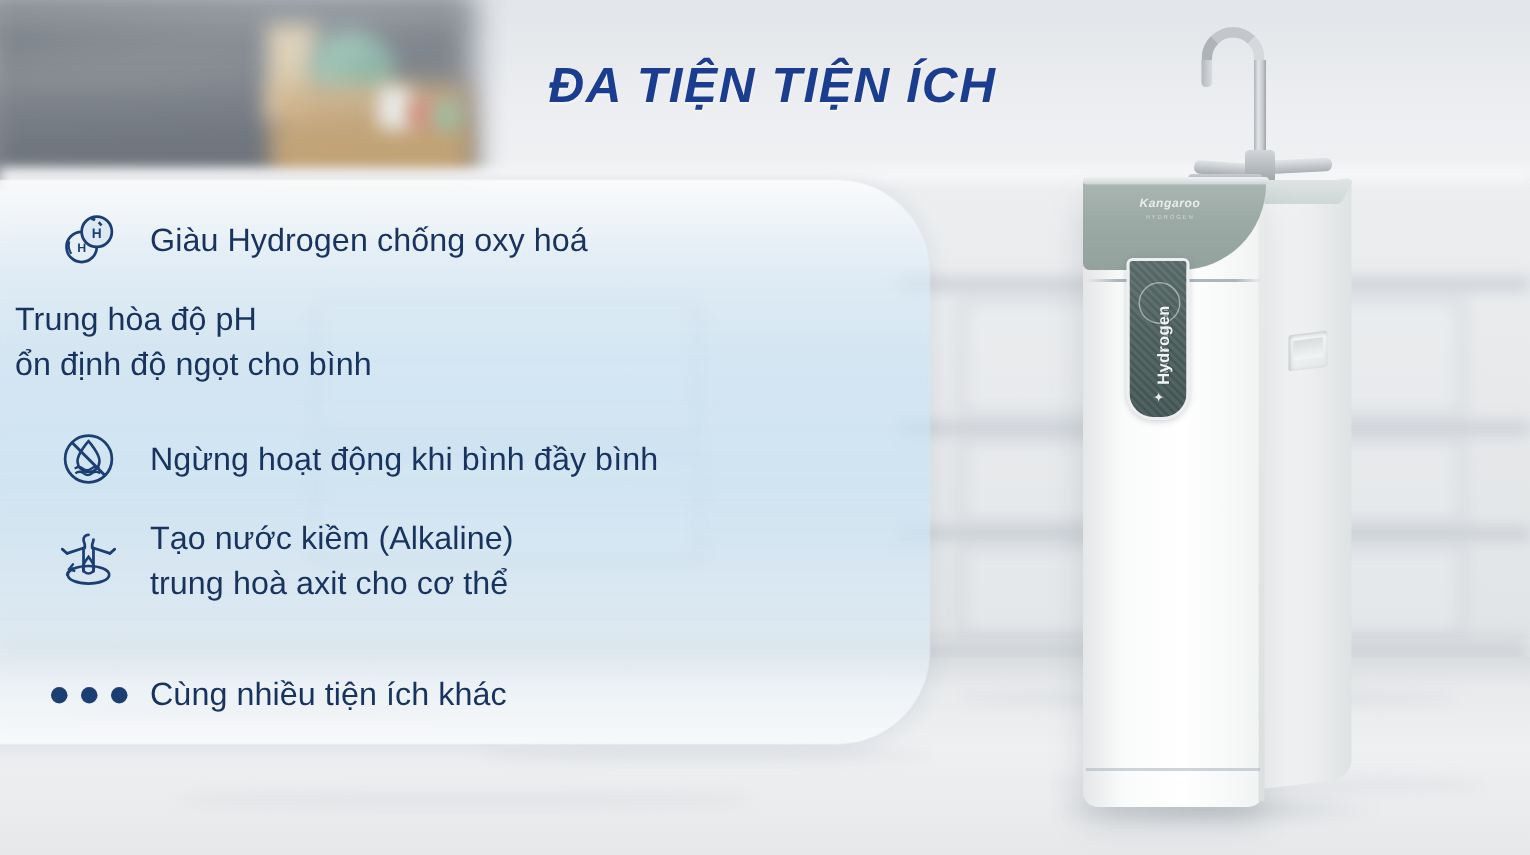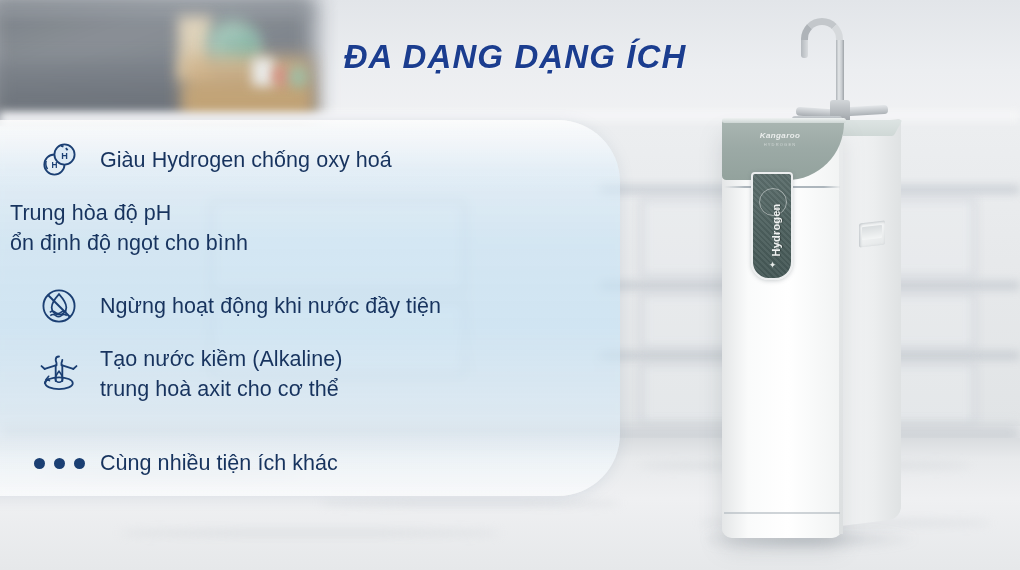--- a/index.html
+++ b/index.html
@@ -331,21 +331,21 @@
     <div class="side-vent">
       <div class="side-vent-in"></div>
     </div>
     <div class="base-seam"></div>
   </div>
 
   <div class="panel">
     <div class="panel-sheen"></div>
   </div>
 
-  <div class="title">ĐA DẠNG DẠNG ÍCH</div>
+  <div class="title">ĐA TIỆN TIỆN ÍCH</div>
 
   <div class="list">
 
     <div class="row" style="top:12px;height:56px;">
       <div class="ic">
         <svg width="44" height="44" viewBox="0 0 48 48" fill="none" stroke="currentColor" stroke-width="2">
           <circle cx="19" cy="29" r="11"></circle>
           <circle cx="30" cy="18" r="11" fill="#dbe9f5"></circle>
           <path d="M26 8.5a11 11 0 0 1 8 6" stroke-dasharray="3 3"></path>
           <path d="M11.5 34a11 11 0 0 1-1.5-9" stroke-width="1.6"></path>
@@ -364,21 +364,21 @@
     <div class="row" style="top:158px;height:56px;">
       <div class="ic">
         <svg width="44" height="44" viewBox="0 0 48 48" fill="none" stroke="currentColor" stroke-width="2">
           <circle cx="24" cy="24" r="17"></circle>
           <path d="M24 11C24 11 32 20 32 25.5A8 8 0 0 1 16 25.5C16 20 24 11 24 11Z" stroke-width="1.9"></path>
           <path d="M14 31c2-1.6 4-1.6 6 0s4 1.6 6 0 4-1.6 6 0" stroke-width="1.7"></path>
           <path d="M14.5 34.5c2-1.6 4-1.6 6 0s4 1.6 6 0 4-1.6 6 0" stroke-width="1.7"></path>
           <path d="M12 12 36 36" stroke-width="2.2"></path>
         </svg>
       </div>
-      <div class="tx">Ngừng hoạt động khi nước đầy tiện</div>
+      <div class="tx">Ngừng hoạt động khi bình đầy bình</div>
     </div>
 
     <div class="row" style="top:318px;height:50px;">
       <div class="ic">
         <div class="dots">
           <div class="dot"></div>
           <div class="dot"></div>
           <div class="dot"></div>
         </div>
       </div>

